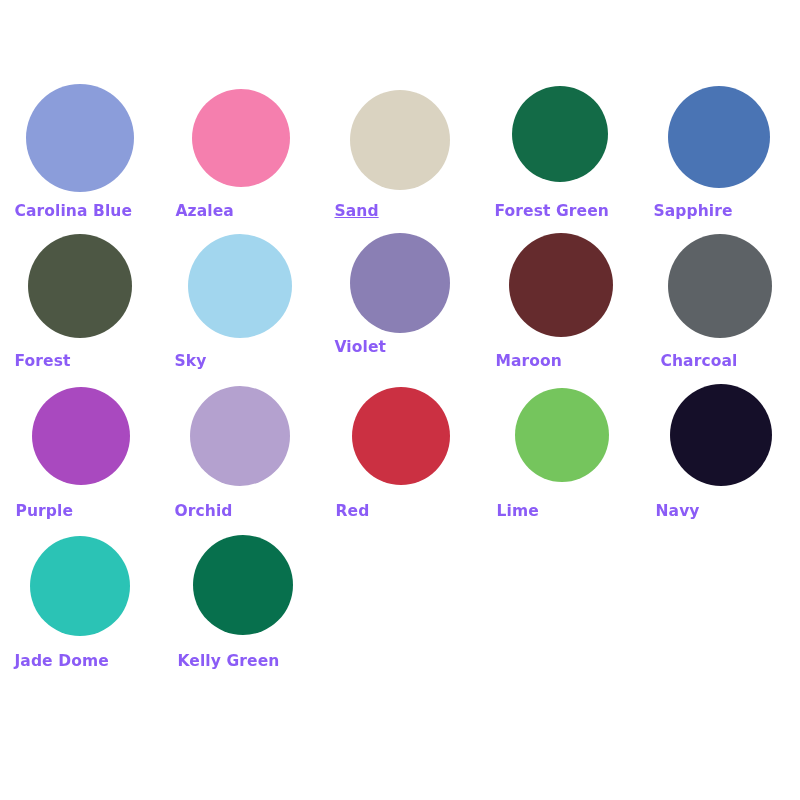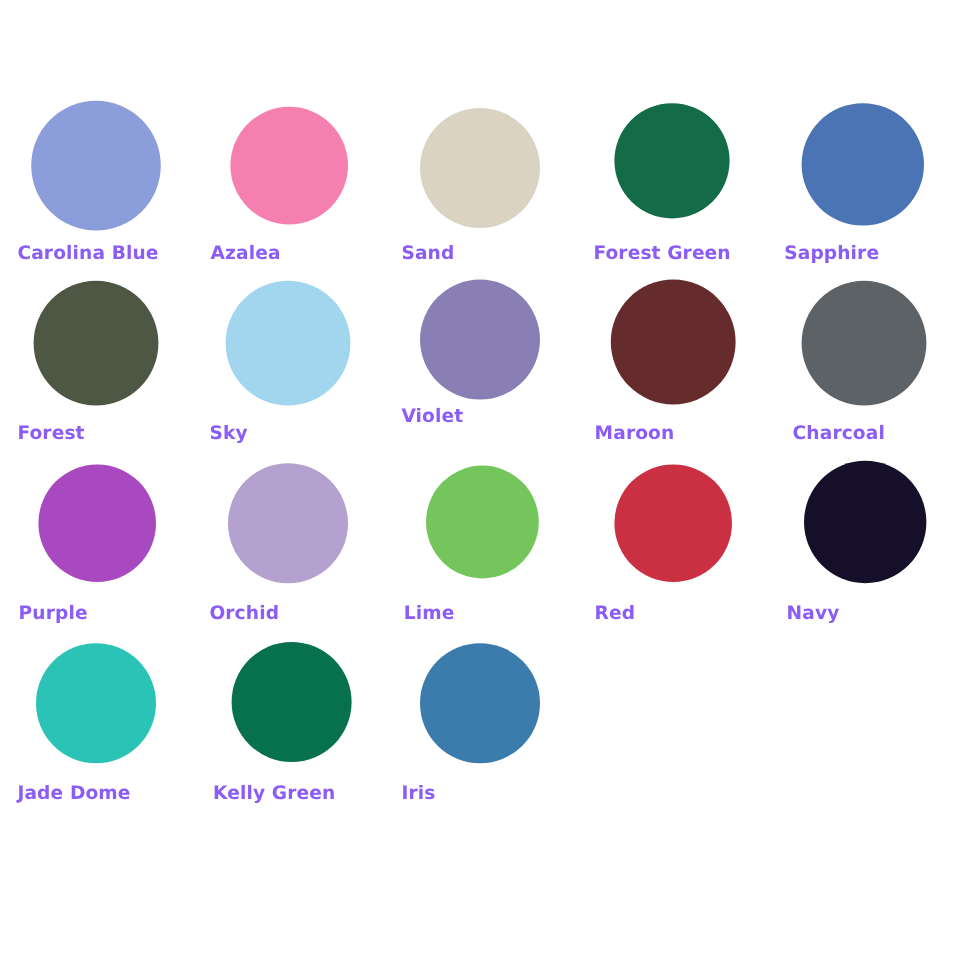--- a/index.html
+++ b/index.html
@@ -66,21 +66,21 @@
       <div class="swatch-cell">
         <span class="swatch-dot" style="width: 108px; height: 108px; background: rgb(139, 157, 218); margin-top: 6px; margin-left: 0px;"></span>
         <span class="swatch-label" style="margin-top: 12px; margin-left: 0px;">Carolina Blue</span>
       </div>
       <div class="swatch-cell">
         <span class="swatch-dot" style="width: 98px; height: 98px; background: rgb(245, 127, 174); margin-top: 11px; margin-left: 2px;"></span>
         <span class="swatch-label" style="margin-top: 17px; margin-left: 2px;">Azalea</span>
       </div>
       <div class="swatch-cell">
         <span class="swatch-dot" style="width: 100px; height: 100px; background: rgb(218, 211, 193); margin-top: 12px; margin-left: 0px;"></span>
-        <span class="swatch-label" style="margin-top: 14px; margin-left: 0px;">Sand</span>
+        <span class="swatch-label" style="margin-top: 14px; margin-left: 0px; text-decoration: underline;">Sand</span>
       </div>
       <div class="swatch-cell">
         <span class="swatch-dot" style="width: 96px; height: 96px; background: rgb(19, 107, 71); margin-top: 8px; margin-left: 0px;"></span>
         <span class="swatch-label" style="margin-top: 22px; margin-left: 0px;">Forest Green</span>
       </div>
       <div class="swatch-cell">
         <span class="swatch-dot" style="width: 102px; height: 102px; background: rgb(74, 116, 180); margin-top: 8px; margin-left: -2px;"></span>
         <span class="swatch-label" style="margin-top: 16px; margin-left: -2px;">Sapphire</span>
       </div>
       <div class="swatch-cell">
@@ -105,37 +105,33 @@
       </div>
       <div class="swatch-cell">
         <span class="swatch-dot" style="width: 98px; height: 98px; background: rgb(169, 73, 191); margin-top: 9px; margin-left: 2px;"></span>
         <span class="swatch-label" style="margin-top: 19px; margin-left: 2px;">Purple</span>
       </div>
       <div class="swatch-cell">
         <span class="swatch-dot" style="width: 100px; height: 100px; background: rgb(180, 161, 207); margin-top: 8px; margin-left: 0px;"></span>
         <span class="swatch-label" style="margin-top: 18px; margin-left: 0px;">Orchid</span>
       </div>
       <div class="swatch-cell">
+        <span class="swatch-dot" style="width: 98px; height: 98px; background: rgb(203, 48, 66); margin-top: 9px; margin-left: 2px;"></span>
+        <span class="swatch-label" style="margin-top: 19px; margin-left: 2px;">Red</span>
+      </div>
+      <div class="swatch-cell">
         <span class="swatch-dot" style="width: 94px; height: 94px; background: rgb(117, 197, 93); margin-top: 10px; margin-left: 4px;"></span>
         <span class="swatch-label" style="margin-top: 22px; margin-left: 4px;">Lime</span>
-      </div>
-      <div class="swatch-cell">
-        <span class="swatch-dot" style="width: 98px; height: 98px; background: rgb(203, 48, 66); margin-top: 9px; margin-left: 2px;"></span>
-        <span class="swatch-label" style="margin-top: 19px; margin-left: 2px;">Red</span>
       </div>
       <div class="swatch-cell">
         <span class="swatch-dot" style="width: 102px; height: 102px; background: rgb(21, 15, 41); margin-top: 6px; margin-left: 2px;"></span>
         <span class="swatch-label" style="margin-top: 18px; margin-left: 2px;">Navy</span>
       </div>
       <div class="swatch-cell">
         <span class="swatch-dot" style="width: 100px; height: 100px; background: rgb(43, 195, 181); margin-top: 8px; margin-left: 0px;"></span>
         <span class="swatch-label" style="margin-top: 18px; margin-left: 0px;">Jade Dome</span>
       </div>
       <div class="swatch-cell">
         <span class="swatch-dot" style="width: 100px; height: 100px; background: rgb(7, 112, 77); margin-top: 7px; margin-left: 6px;"></span>
         <span class="swatch-label" style="margin-top: 19px; margin-left: 6px;">Kelly Green</span>
       </div>
-      <div class="swatch-cell">
-        <span class="swatch-dot" style="width: 100px; height: 100px; background: rgb(60, 124, 173); margin-top: 8px; margin-left: 0px;"></span>
-        <span class="swatch-label" style="margin-top: 18px; margin-left: 0px;">Iris</span>
-      </div>
     </div>
 </div>
 
 </body></html>

